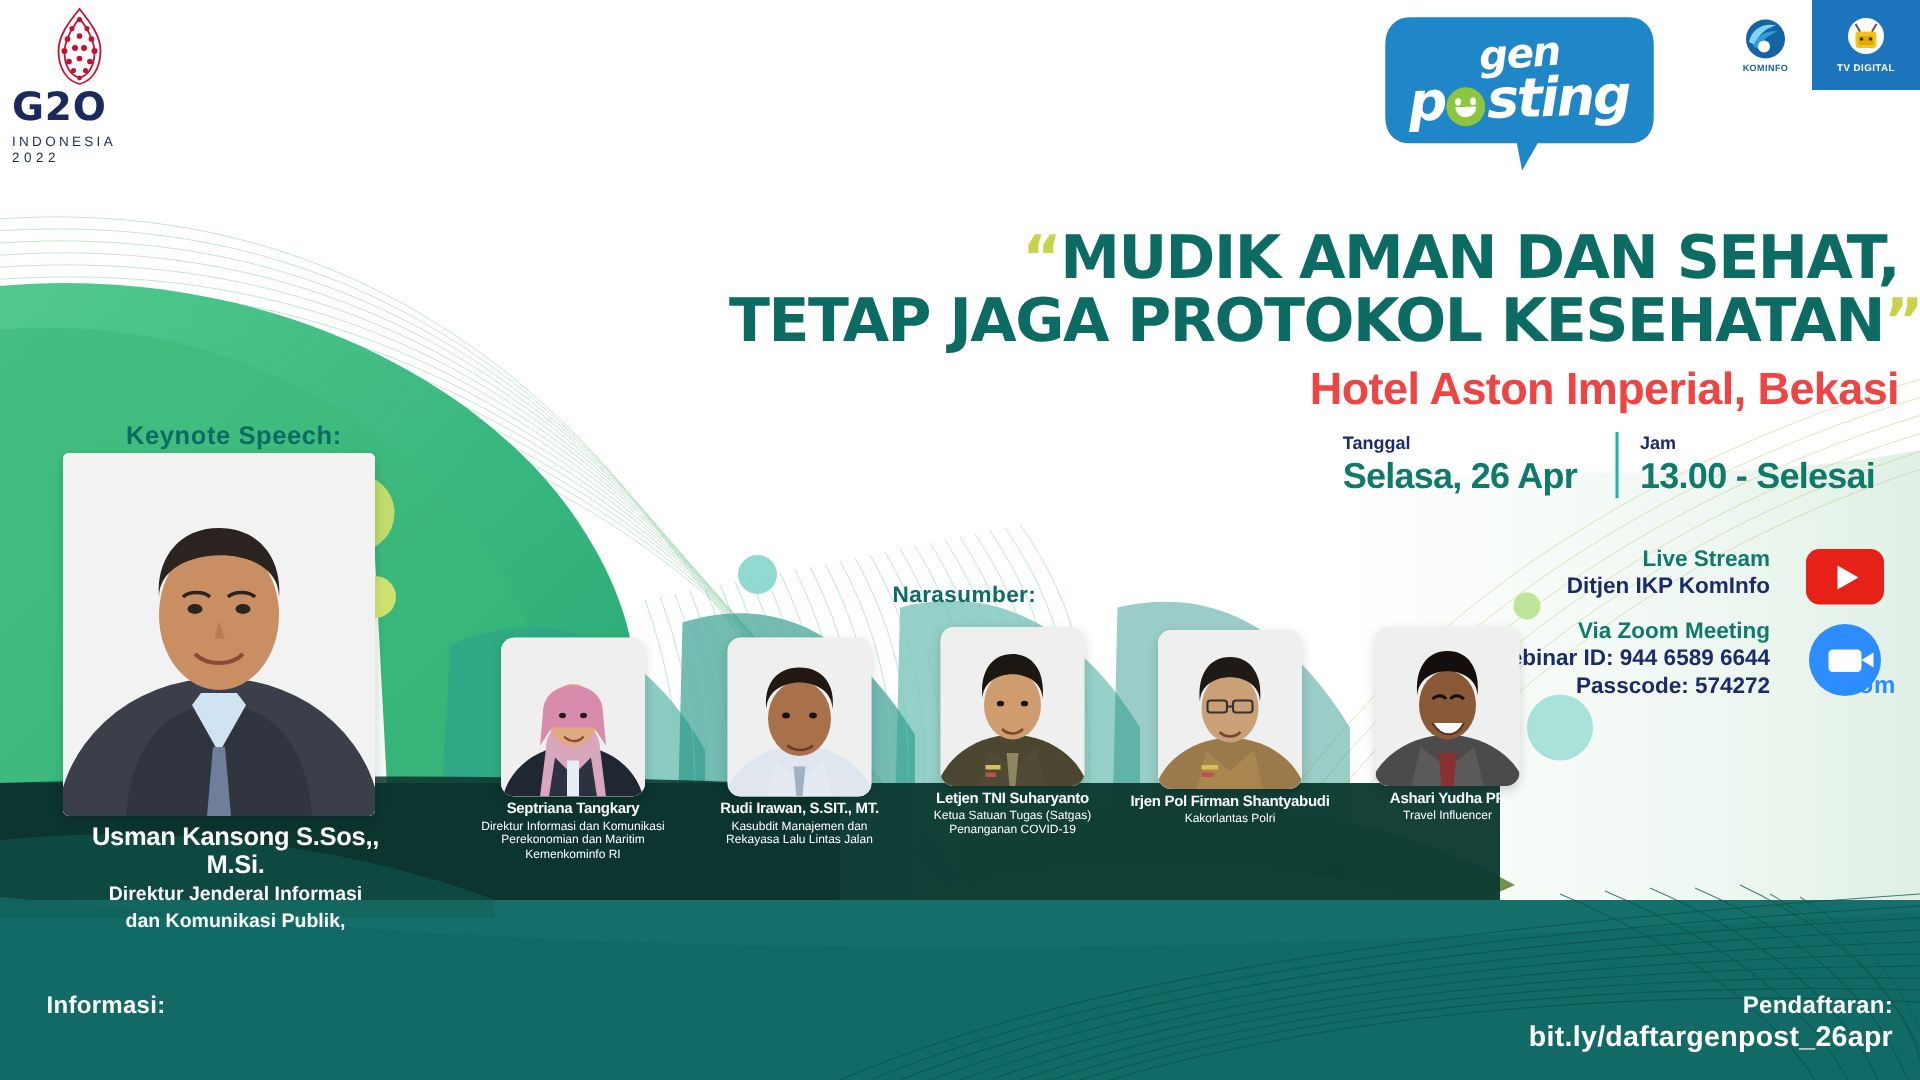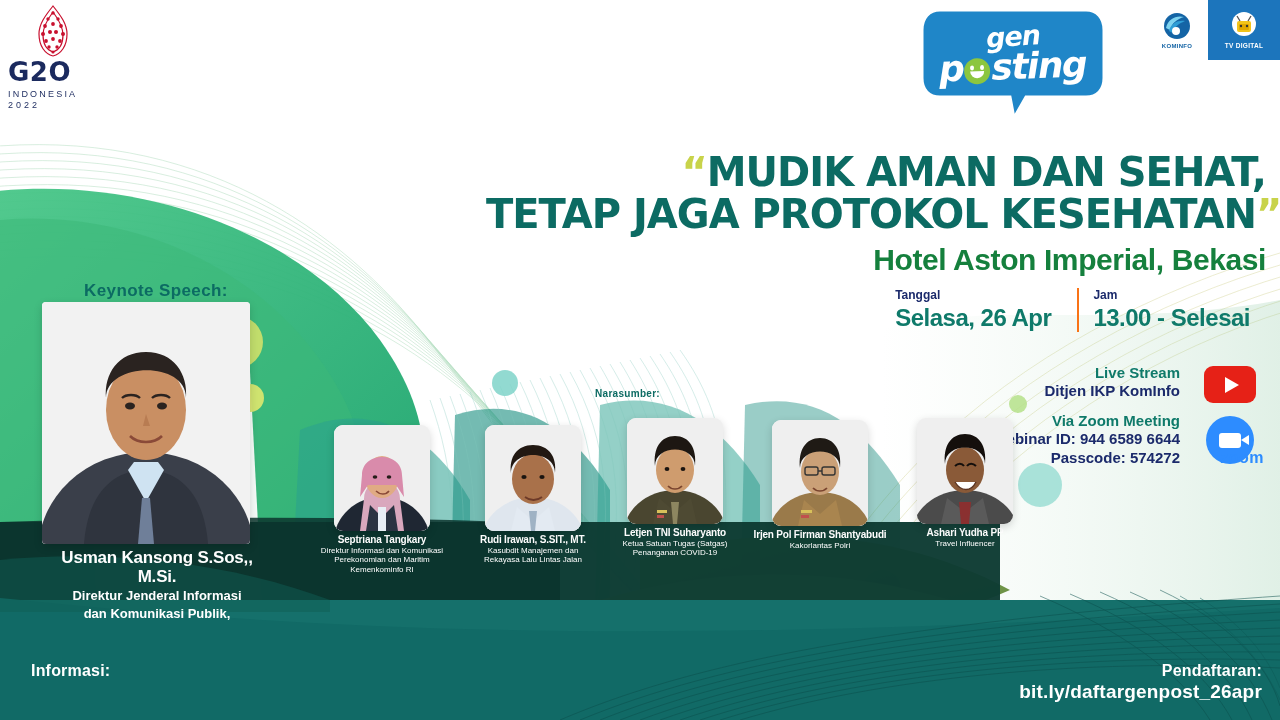--- a/index.html
+++ b/index.html
@@ -46,25 +46,25 @@
      border-radius:50%;background:#fff;box-shadow:10px 0 0 #fff;}
   .gp-smiley::after{content:"";position:absolute;left:6px;top:13px;width:14px;height:7px;
      border-bottom-left-radius:14px;border-bottom-right-radius:14px;background:#fff;}
 
   
   .headline{position:absolute;right:14px;top:152px;width:780px;text-align:right;}
   .hl-line{font-family:"DejaVu Sans",sans-serif;font-weight:bold;color:#0c6b63;
     font-size:40px;line-height:1.04;letter-spacing:-1px;white-space:nowrap;}
   .qm{color:#c8d34a;font-family:"DejaVu Sans",sans-serif;}
   .venue{position:absolute;right:14px;top:243px;width:780px;text-align:right;
-    font-size:30px;color:#15803d;font-weight:600;letter-spacing:-.4px;}
+    font-size:30px;color:#ef4444;font-weight:600;letter-spacing:-.4px;}
 
   .datetime{position:absolute;right:16px;top:288px;display:flex;align-items:flex-end;gap:12px;}
   .dt-col{padding:0 14px;text-align:left;}
-  .dt-col.sep{border-left:2px solid #f97316;}
+  .dt-col.sep{border-left:2px solid #14b8a6;}
   .dt-lab{font-size:12px;font-weight:bold;color:#1b2a6b;margin-bottom:2px;}
   .dt-val{font-size:24px;font-weight:bold;color:#0f7a6a;letter-spacing:-.5px;white-space:nowrap;}
 
   .stream{position:absolute;right:100px;top:364px;text-align:right;}
   .st-a{font-size:15px;font-weight:bold;color:#0f7a6a;line-height:1.2;}
   .st-b{font-size:15px;font-weight:bold;color:#1b2a6b;line-height:1.25;}
   .st-spacer{height:11px;}
   .yt-icon{position:absolute;right:24px;top:366px;width:52px;height:37px;border-radius:9px;
     background:#e62117;display:flex;align-items:center;justify-content:center;}
   .yt-icon .tri{width:0;height:0;border-left:14px solid #fff;border-top:8px solid transparent;
@@ -73,21 +73,21 @@
     background:#2d8cff;display:flex;align-items:center;justify-content:center;}
   .zoom-icon .cam{width:22px;height:15px;background:#fff;border-radius:3px;position:relative;}
   .zoom-icon .cam::after{content:"";position:absolute;right:-8px;top:2px;width:0;height:0;
     border-right:8px solid #fff;border-top:5px solid transparent;border-bottom:5px solid transparent;}
   .zoom-word{position:absolute;right:16px;top:449px;font-size:16px;font-weight:bold;color:#2d8cff;
     letter-spacing:.5px;}
 
   
   .kn-label{position:absolute;left:84px;top:281px;font-size:17px;font-weight:bold;color:#0c6b63;
     letter-spacing:.4px;}
-  .ns-label{position:absolute;left:595px;top:388px;font-size:10px;font-weight:bold;color:#0c6b63;
+  .ns-label{position:absolute;left:595px;top:388px;font-size:15px;font-weight:bold;color:#0c6b63;
     letter-spacing:.3px;}
 
   .sp{position:absolute;}
   .sp .card{background:#f4f4f4;border-radius:9px;overflow:hidden;position:relative;
     box-shadow:0 3px 8px rgba(0,0,0,.16);}
   .sp .face{position:absolute;inset:0;}
   .sp .meta{text-align:center;color:#fff;margin-top:3px;}
   .sp .nm{font-weight:bold;letter-spacing:-.2px;line-height:1.1;}
   .sp .rl{line-height:1.18;}
 

